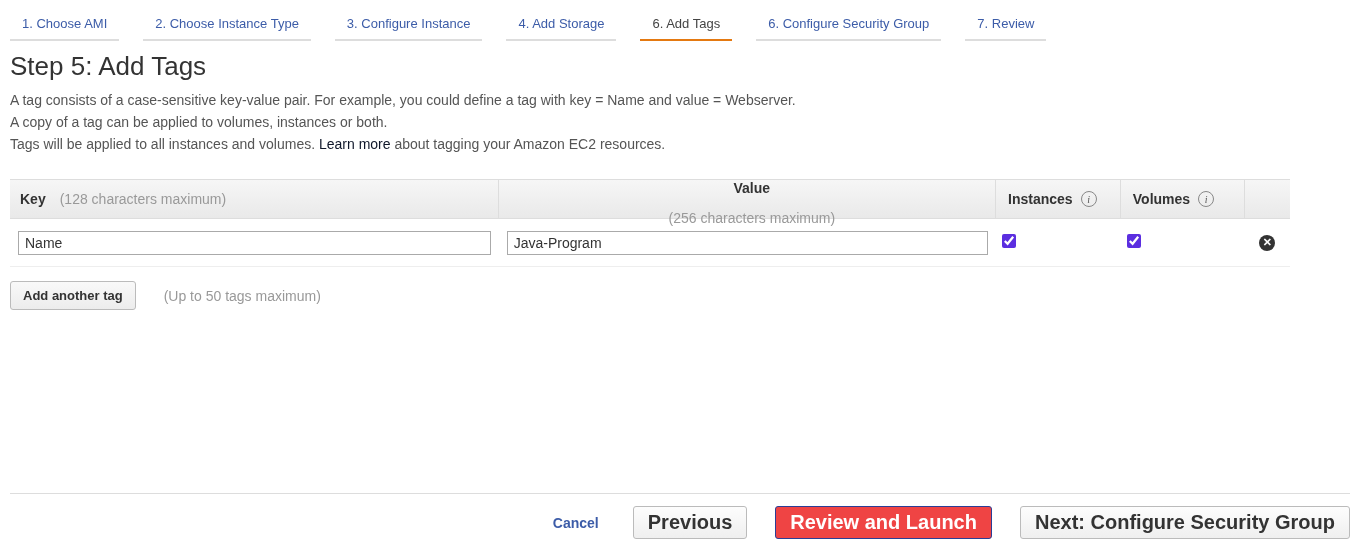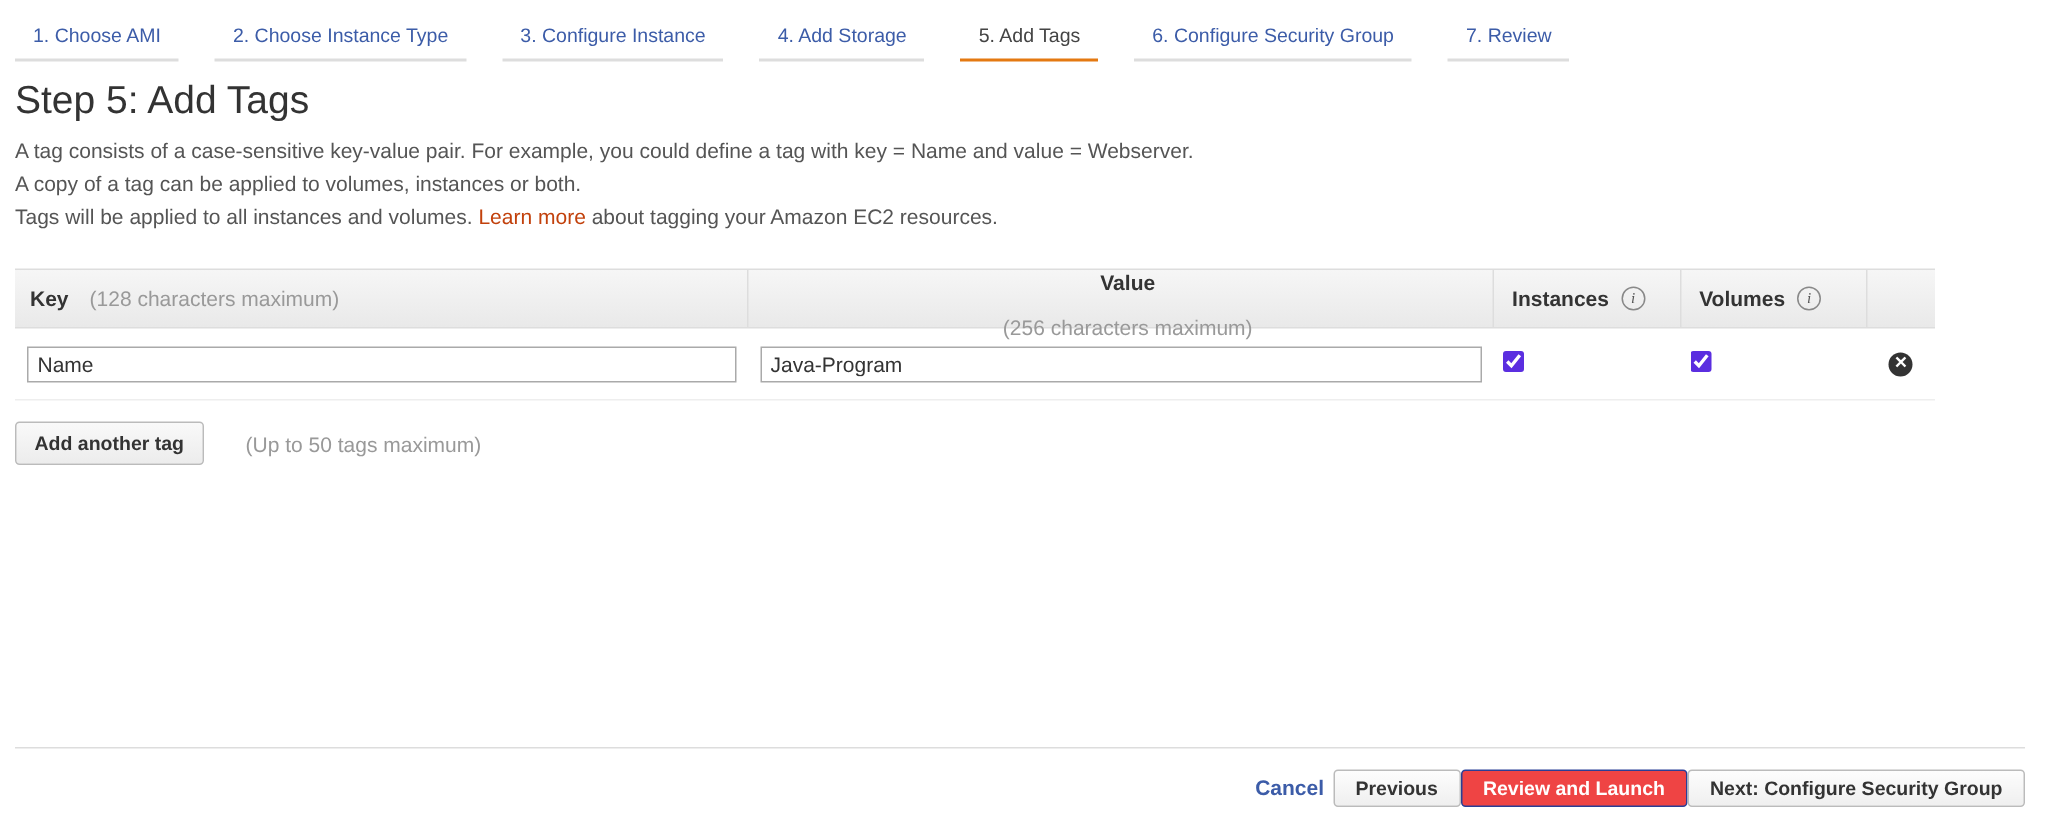--- a/index.html
+++ b/index.html
@@ -38,21 +38,21 @@
       color: #333;
       margin-bottom: 8px;
     }
     .desc-line {
       color: #555;
       font-size: 14px;
       line-height: 1.5;
       margin-bottom: 1px;
     }
     .learn-more {
-      color: #c2410c;
+      color: #0f172a;
       cursor: pointer;
       text-align: center;
     }
     .tags-table {
       margin-top: 24px;
       width: 1280px;
     }
     .tags-header {
       display: flex;
       background: linear-gradient(#f6f6f6, #e9e9e9);
@@ -126,55 +126,55 @@
     .footer {
       position: absolute;
       bottom: 16px;
       left: 10px;
       right: 16px;
       border-top: 1px solid #ddd;
       padding-top: 12px;
       display: flex;
       justify-content: flex-end;
       align-items: center;
-      gap: 0;
+      gap: 28px;
     }
     .link-btn {
       color: #3c5ca8;
       font-weight: bold;
       font-size: 14px;
       cursor: pointer;
       padding: 6px 6px;
     }
     .btn {
       border: 1px solid #bbb;
       border-radius: 3px;
       padding: 4px 14px;
-      font-size: 13px;
+      font-size: 20px;
       font-weight: bold;
       cursor: pointer;
       background: linear-gradient(#fdfdfd, #efefef);
       color: #333;
     }
     .btn-primary {
       background: #ef4444;
       border: 1px solid #2a3e96;
       color: #fff;
       text-align: right;
     }
   </style>
 </head>
 <body>
 
 <div class="wizard-tabs">
   <div class="wizard-tab">1. Choose AMI</div>
   <div class="wizard-tab">2. Choose Instance Type</div>
   <div class="wizard-tab">3. Configure Instance</div>
   <div class="wizard-tab">4. Add Storage</div>
-  <div class="wizard-tab active">5. Add Tags</div>
+  <div class="wizard-tab active">6. Add Tags</div>
   <div class="wizard-tab">6. Configure Security Group</div>
   <div class="wizard-tab">7. Review</div>
 </div>
 
 <div class="content">
   <h1 class="page-title">Step 5: Add Tags</h1>
   <p class="desc-line">A tag consists of a case-sensitive key-value pair. For example, you could define a tag with key = Name and value = Webserver.</p>
   <p class="desc-line">A copy of a tag can be applied to volumes, instances or both.</p>
   <p class="desc-line">
     <span>Tags will be applied to all instances and volumes. </span>

